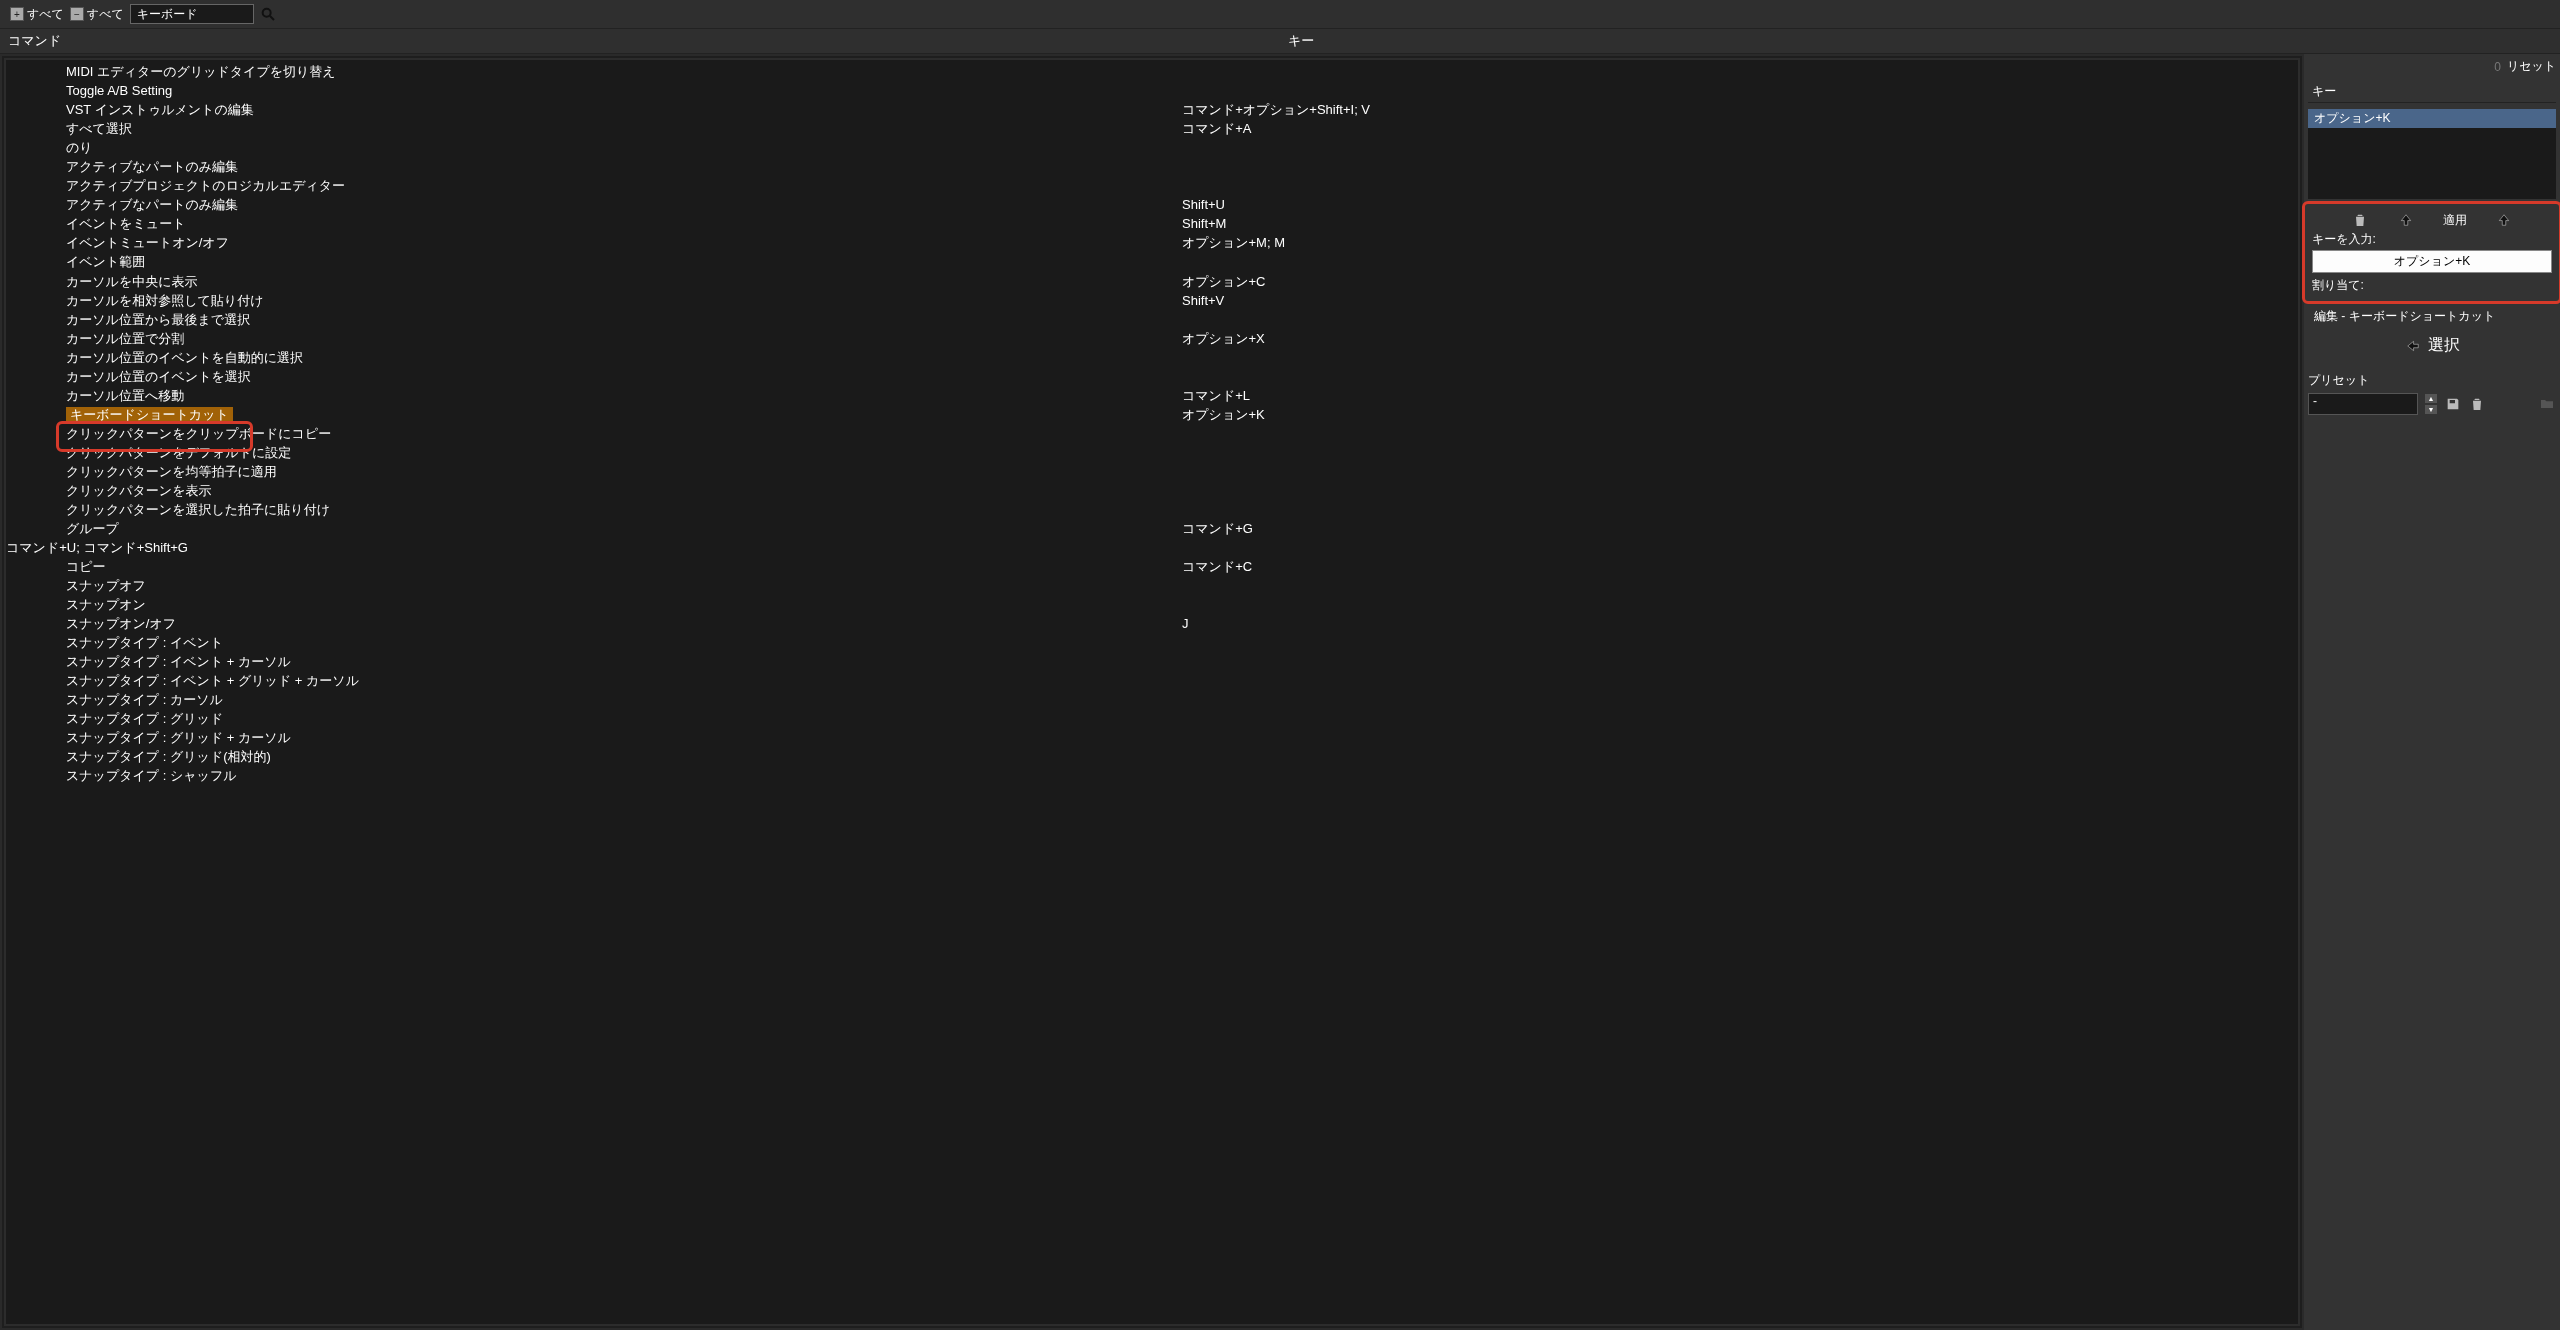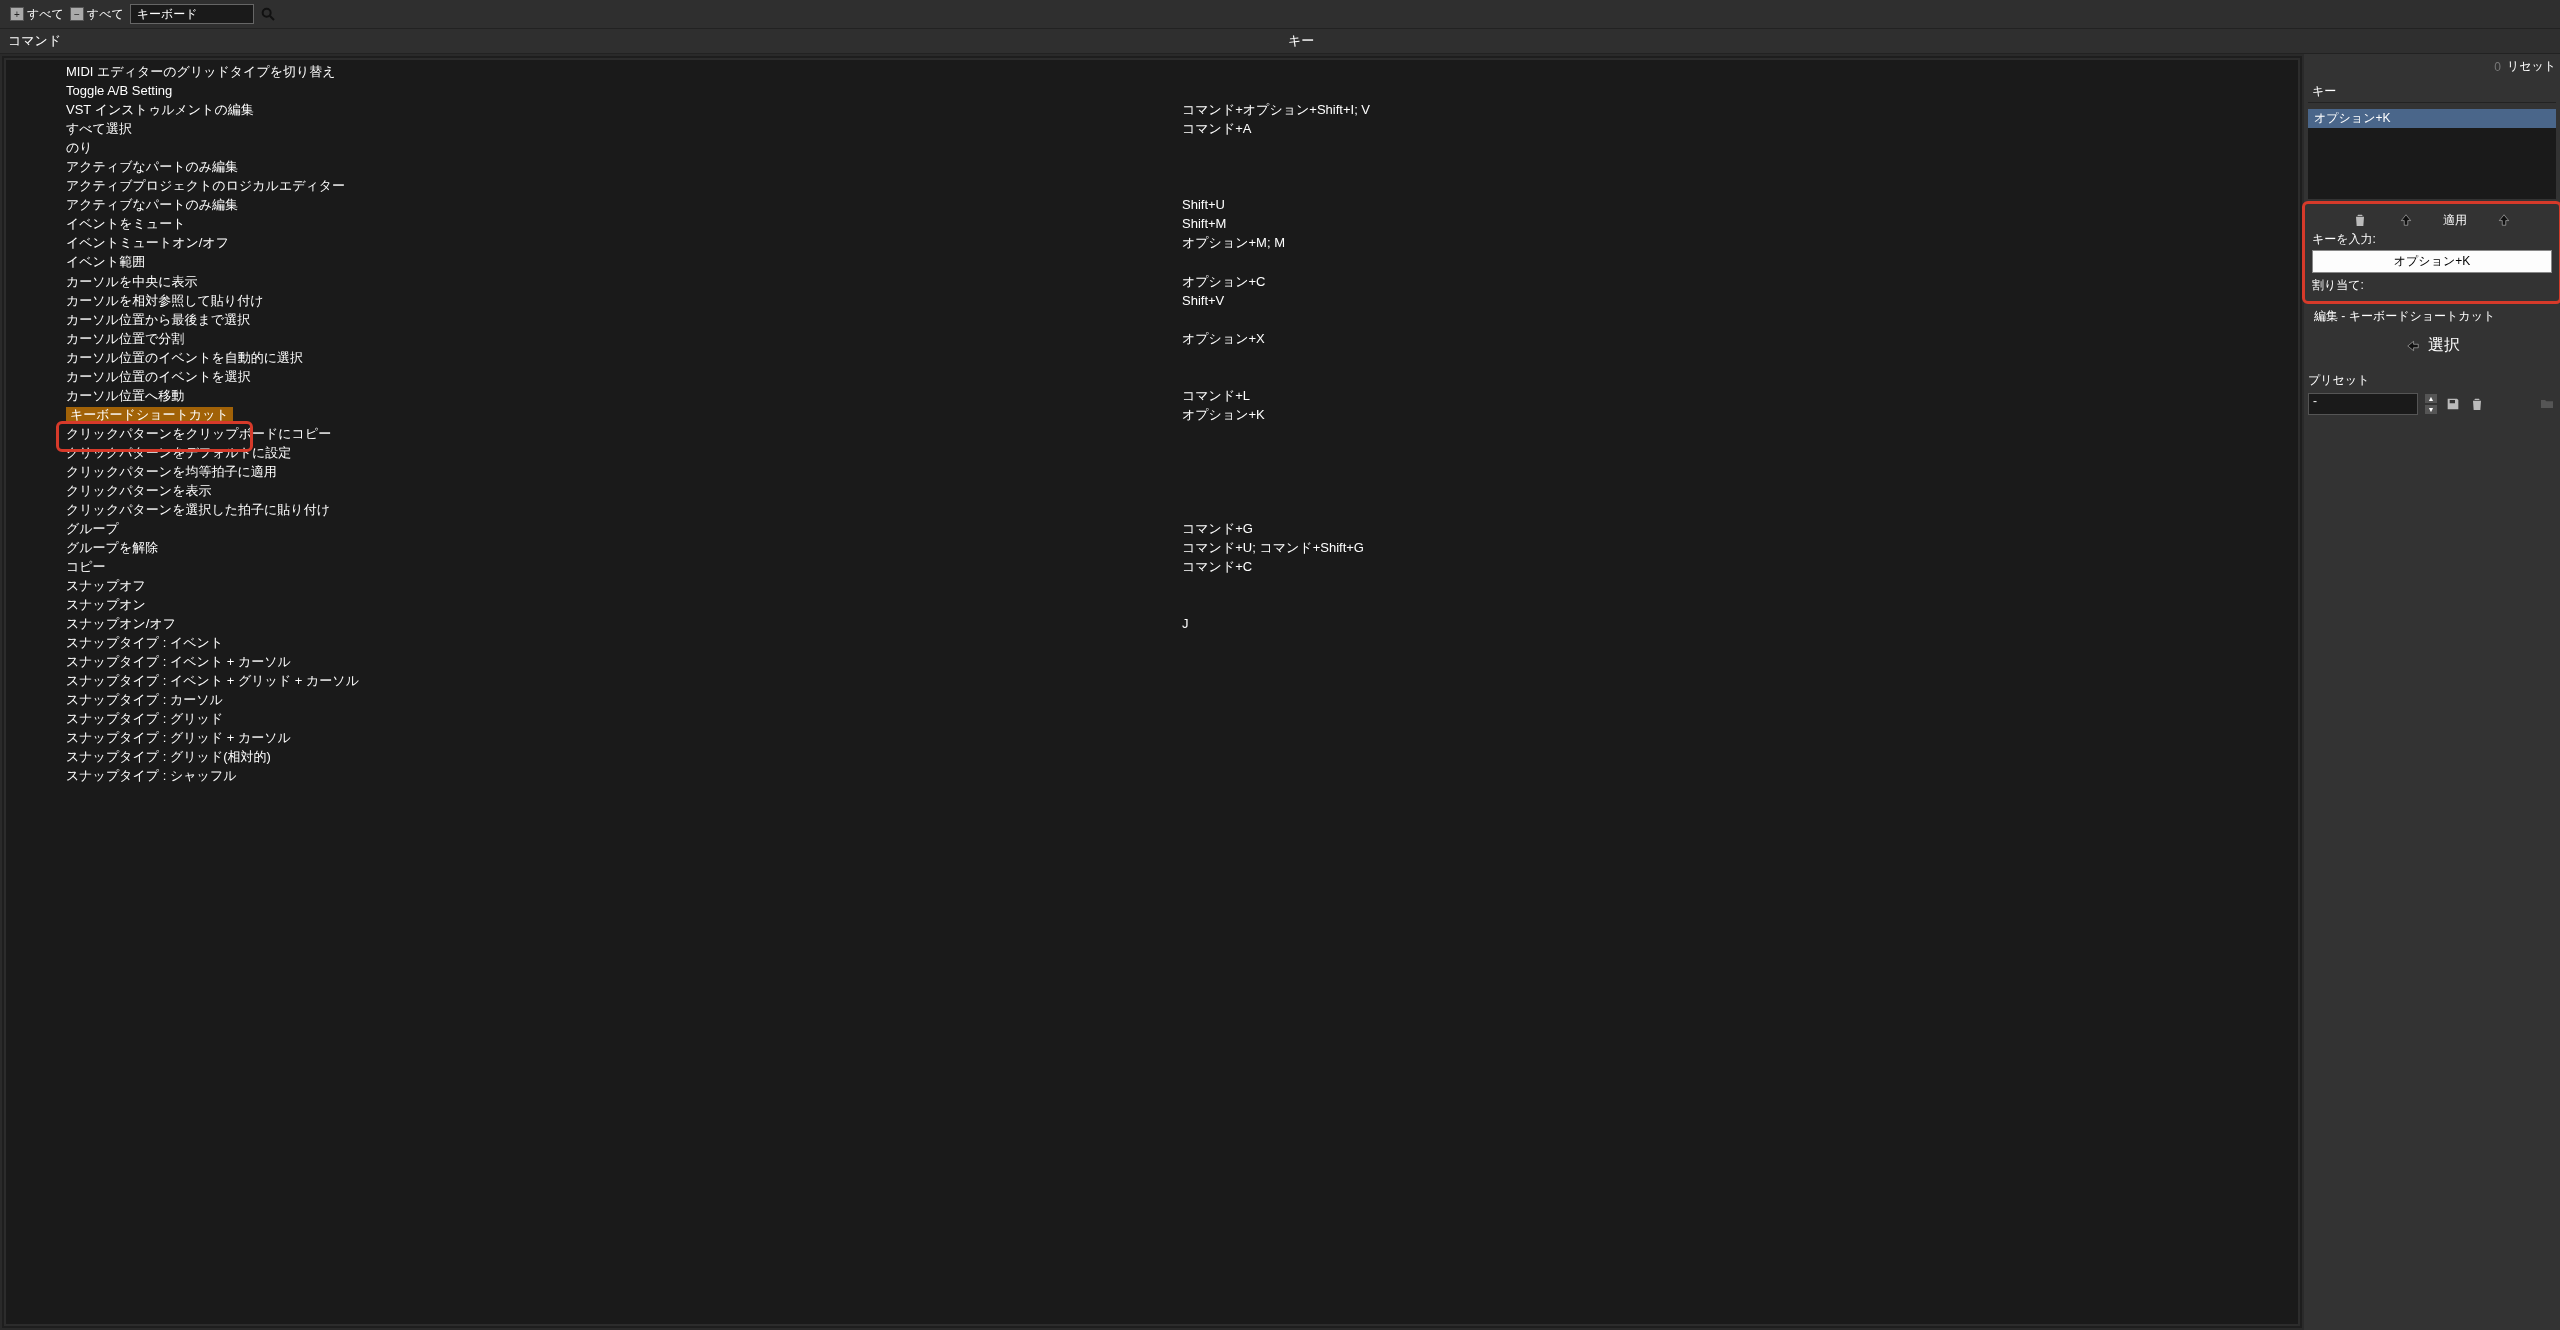--- a/index.html
+++ b/index.html
@@ -362,21 +362,20 @@
             </div>
             <div class="row">
               <div class="cmd"><span class="label-text">クリックパターンを選択した拍子に貼り付け</span></div>
               <div class="key"></div>
             </div>
             <div class="row">
               <div class="cmd"><span class="label-text">グループ</span></div>
               <div class="key">コマンド+G</div>
             </div>
             <div class="row">
-              <div class="cmd"><span class="label-text">グループを解除</span></div>
               <div class="key">コマンド+U; コマンド+Shift+G</div>
             </div>
             <div class="row">
               <div class="cmd"><span class="label-text">コピー</span></div>
               <div class="key">コマンド+C</div>
             </div>
             <div class="row">
               <div class="cmd"><span class="label-text">スナップオフ</span></div>
               <div class="key"></div>
             </div>

